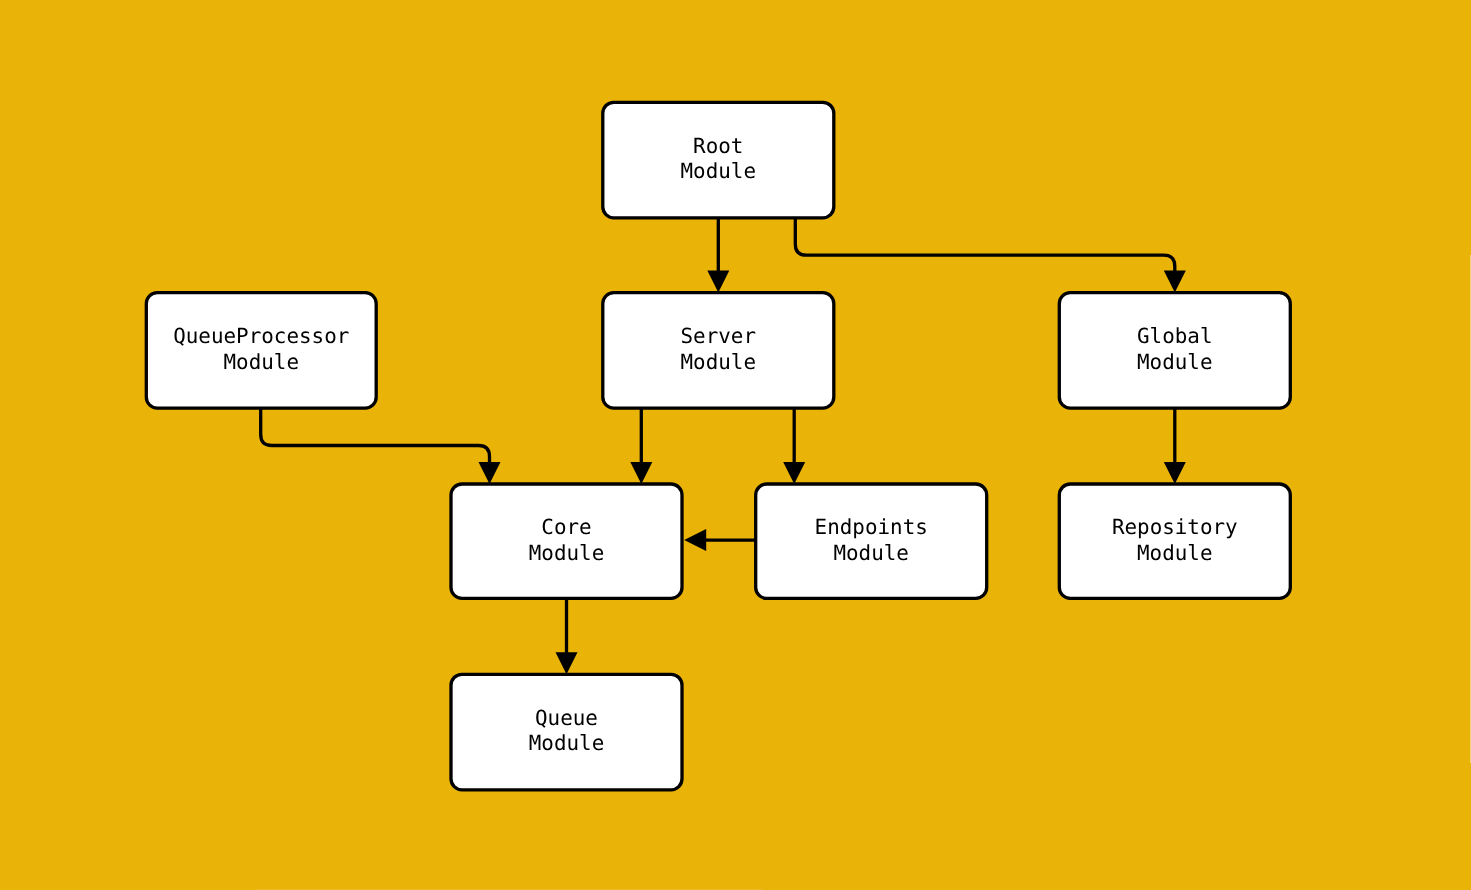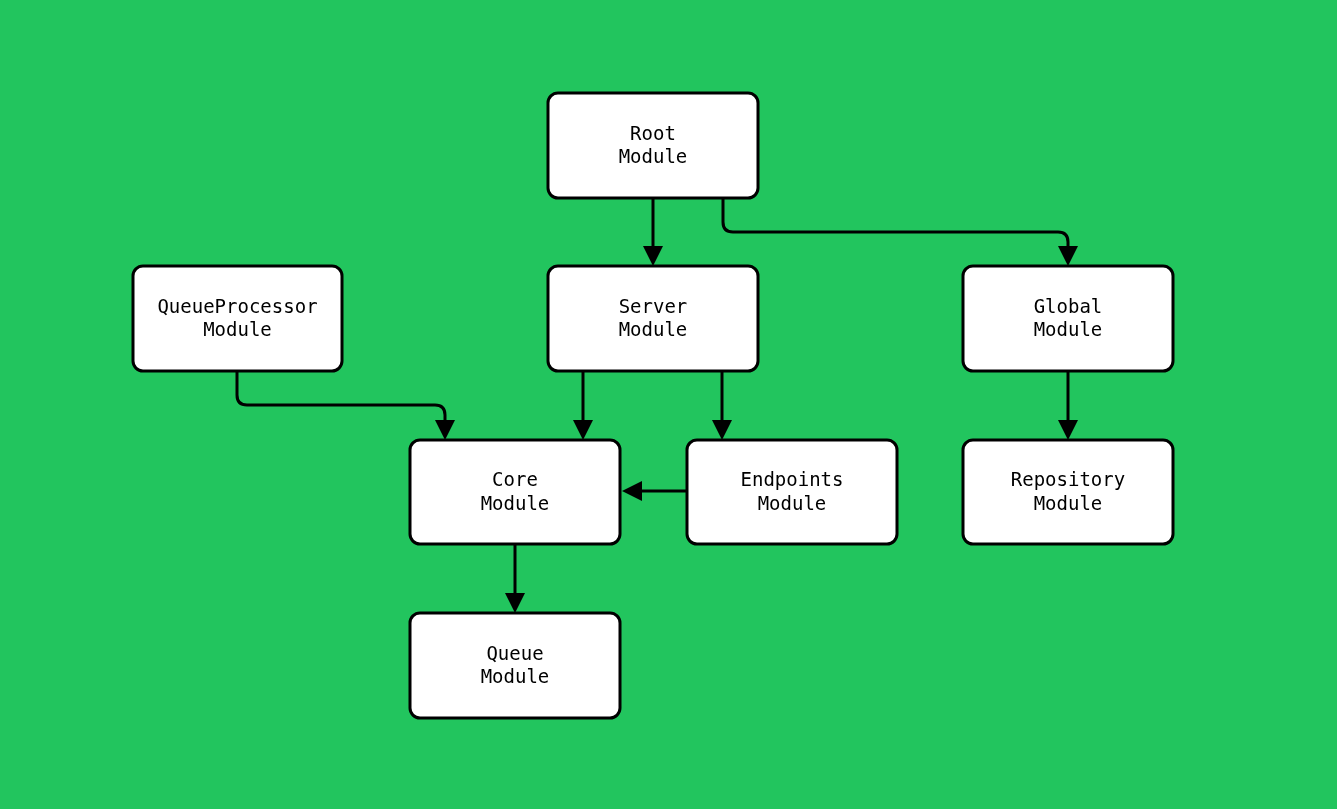--- a/index.html
+++ b/index.html
@@ -5,21 +5,21 @@
 <style>
   html, body {
     margin: 0;
     padding: 0;
     background: #ffffff;
   }
   #canvas {
     position: relative;
     width: 1337px;
     height: 809px;
-    background: #22c55e;
+    background: #eab308;
     overflow: hidden;
   }
   #graph {
     position: absolute;
     inset: 0;
     width: 1337px;
     height: 809px;
   }
   .node-rect {
     fill: #ffffff;

